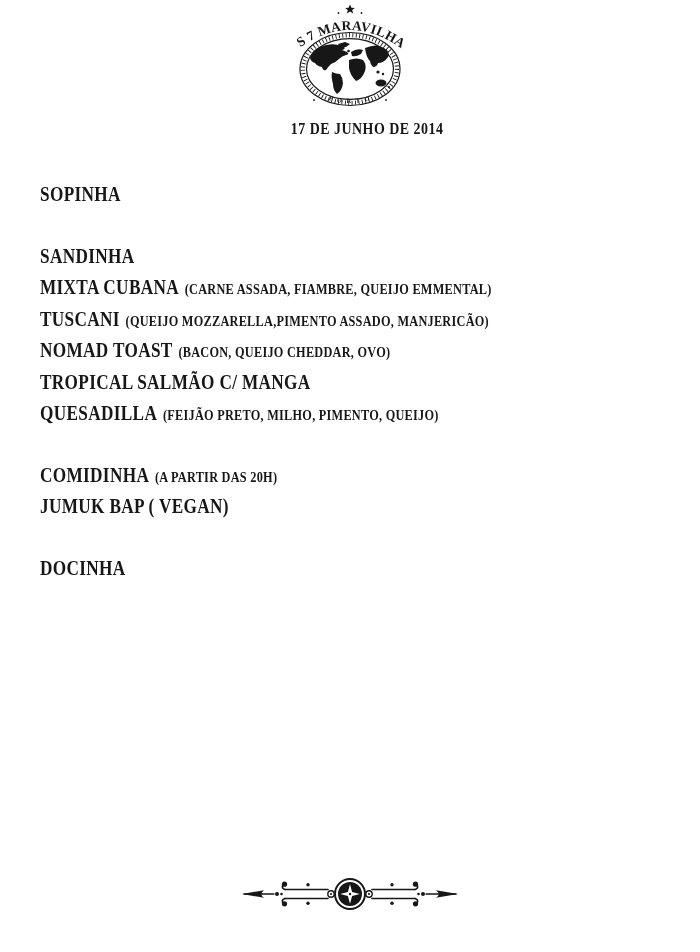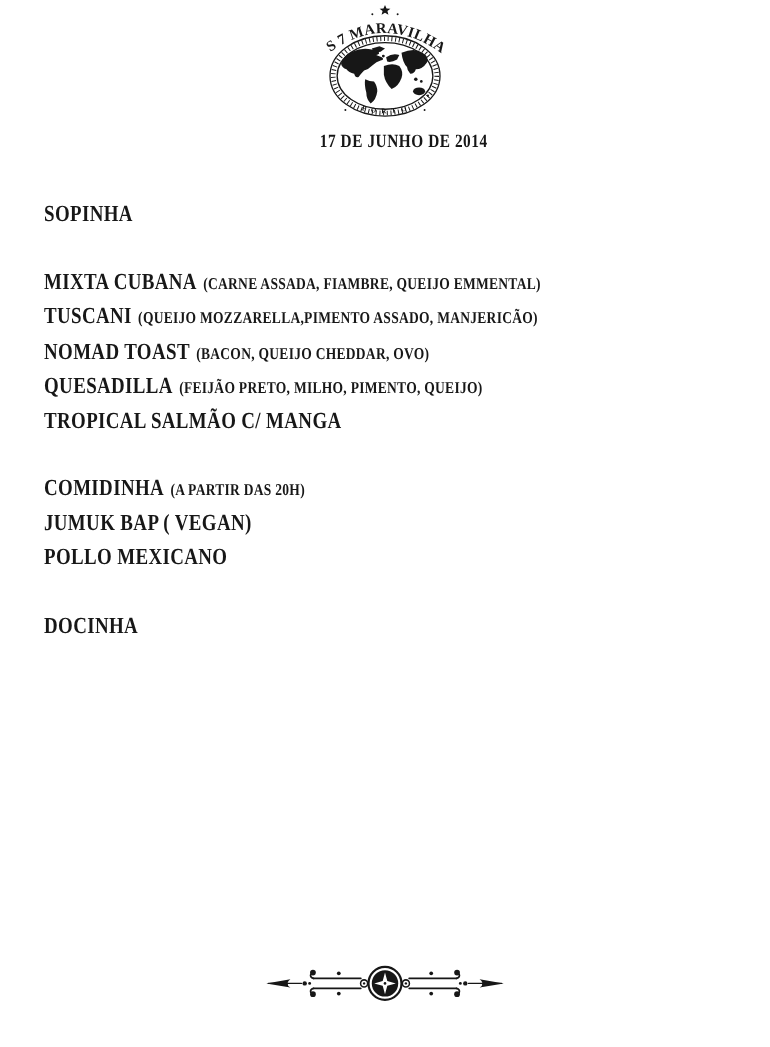--- a/index.html
+++ b/index.html
@@ -125,66 +125,66 @@
         <span class="sx">
             <span class="title">SOPINHA</span>
             <span class="note"></span>
           </span>
       </div>
     </section>
 
     <section class="menu-section">
       <div class="line">
         <span class="sx">
+            <span class="title">SANDINHA</span>
+            <span class="note"></span>
+          </span>
+      </div>
+      <div class="line">
+        <span class="sx">
             <span class="name">MIXTA CUBANA</span>
             <span class="detail">(CARNE ASSADA, FIAMBRE, QUEIJO EMMENTAL)</span>
           </span>
       </div>
       <div class="line">
         <span class="sx">
             <span class="name">TUSCANI</span>
             <span class="detail">(QUEIJO MOZZARELLA,PIMENTO ASSADO, MANJERICÃO)</span>
           </span>
       </div>
       <div class="line">
         <span class="sx">
             <span class="name">NOMAD TOAST</span>
             <span class="detail">(BACON, QUEIJO CHEDDAR, OVO)</span>
           </span>
       </div>
       <div class="line">
         <span class="sx">
+            <span class="name">TROPICAL SALMÃO C/ MANGA</span>
+            <span class="detail"></span>
+          </span>
+      </div>
+      <div class="line">
+        <span class="sx">
             <span class="name">QUESADILLA</span>
             <span class="detail">(FEIJÃO PRETO, MILHO, PIMENTO, QUEIJO)</span>
           </span>
       </div>
-      <div class="line">
-        <span class="sx">
-            <span class="name">TROPICAL SALMÃO C/ MANGA</span>
-            <span class="detail"></span>
-          </span>
-      </div>
     </section>
 
     <section class="menu-section">
       <div class="line">
         <span class="sx">
             <span class="title">COMIDINHA</span>
             <span class="note">(A PARTIR DAS 20H)</span>
           </span>
       </div>
       <div class="line">
         <span class="sx">
             <span class="name">JUMUK BAP ( VEGAN)</span>
-            <span class="detail"></span>
-          </span>
-      </div>
-      <div class="line">
-        <span class="sx">
-            <span class="name">POLLO MEXICANO</span>
             <span class="detail"></span>
           </span>
       </div>
     </section>
 
     <section class="menu-section">
     </section>
 
     <section class="menu-section">
       <div class="line">

